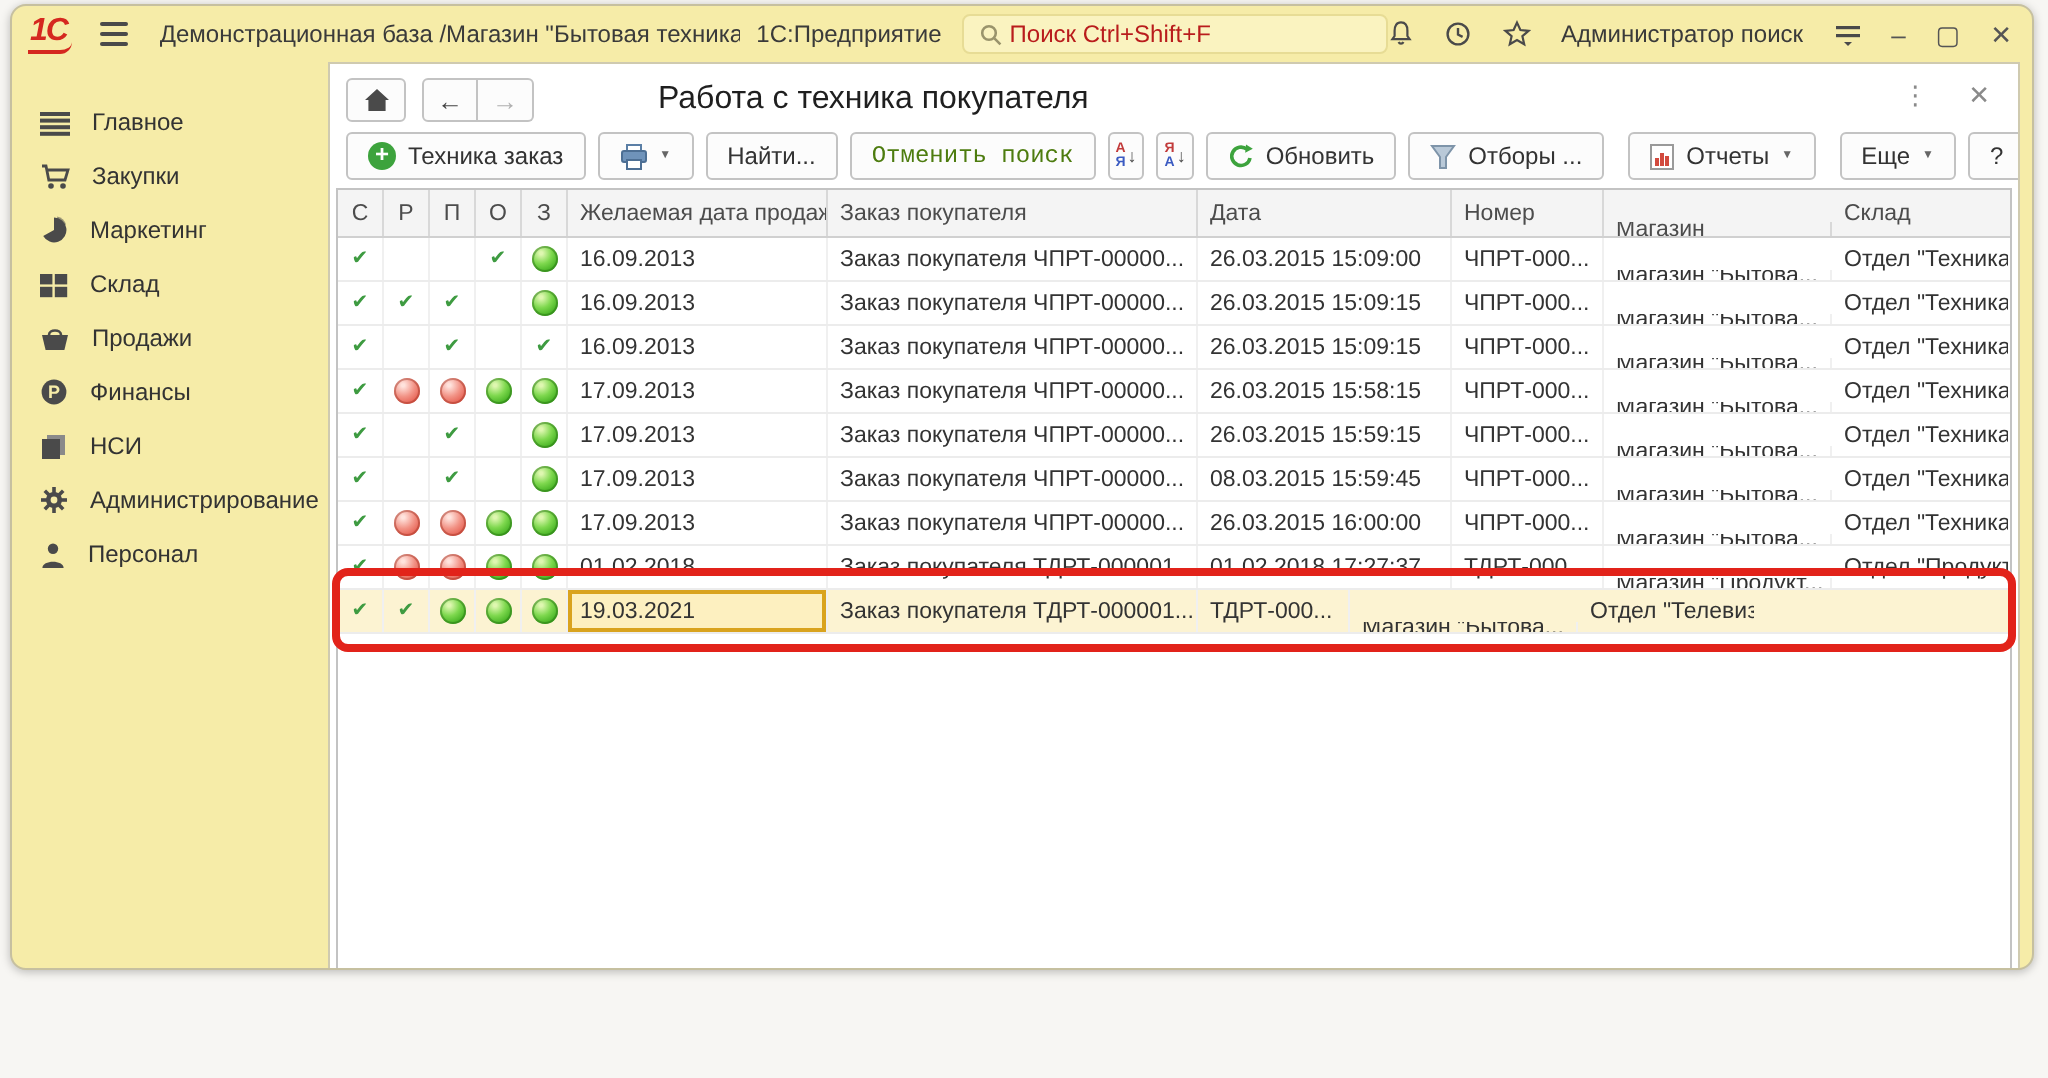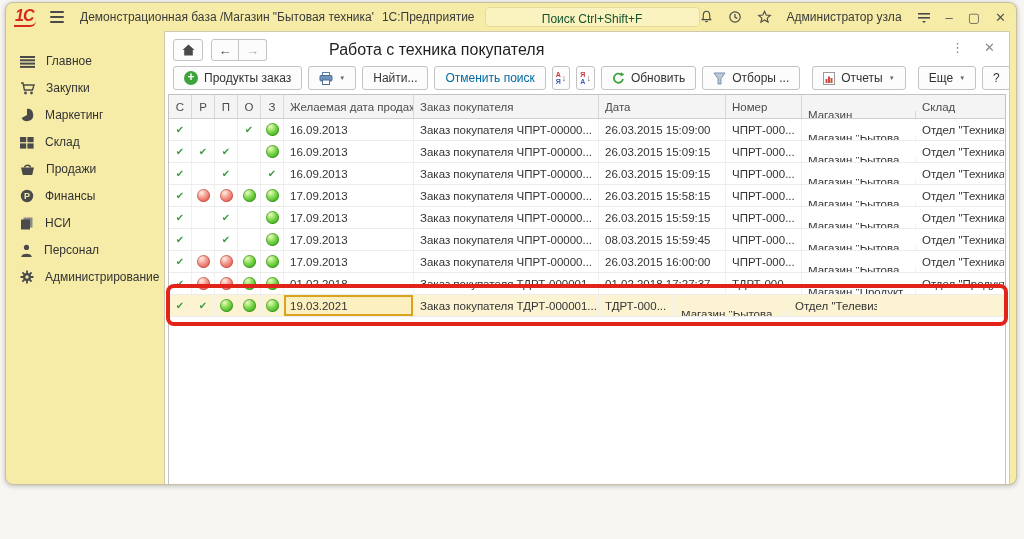--- a/index.html
+++ b/index.html
@@ -16,21 +16,21 @@
   .logo{color:#d5281f;font-weight:bold;font-style:italic;font-size:16px;
     letter-spacing:-1px;margin-right:14px;border-bottom:2px solid #d5281f;
     border-radius:0 0 6px 0;padding:0 3px 0 1px;}
   .hamburger{width:16px;height:12px;display:flex;flex-direction:column;
     justify-content:space-between;margin-right:16px;cursor:pointer;}
   .hamburger i{height:2px;background:#4a4a4a;border-radius:1px;}
   .tb-title{white-space:nowrap;overflow:hidden;}
   .tb-app{margin:0 10px 0 8px;white-space:nowrap;}
   .searchbox{display:flex;align-items:center;gap:4px;width:250px;height:20px;
     background:#faf3c0;border:1px solid #e7dc95;border-radius:4px;
-    padding:0 8px;color:#14532d;font-size:12px;flex-direction:column;}
+    padding:0 8px;color:#b91c1c;font-size:12px;}
   .tb-right{margin-left:auto;display:flex;align-items:center;gap:15px;}
   .tb-ic{color:#4a4a4a;font-size:14px;line-height:1;cursor:pointer;display:flex;align-items:center;}
   .tb-user{font-size:12px;color:#3a3a3a;white-space:nowrap;}
   .winbtn{color:#555;font-size:13px;cursor:pointer;line-height:1;}
 
   
   .wbody{display:flex;height:503px;}
   .sidebar{width:158px;flex:none;padding-top:10px;}
   .side-item{display:flex;align-items:flex-end;gap:11px;height:27px;
     padding-left:14px;font-size:12px;color:#333;cursor:pointer;}
@@ -50,21 +50,21 @@
   .panel-ctl{position:absolute;top:8px;right:14px;display:flex;gap:20px;
     color:#8a8a8a;font-size:13px;}
   .panel-ctl span{cursor:pointer;}
 
   
   .toolbar{position:absolute;left:8px;top:34px;right:8px;display:flex;
     align-items:center;gap:6px;}
   .btn{height:24px;background:#fcfcfc;border:1px solid #c3c3c3;border-radius:3px;
     font-size:12px;color:#333;display:flex;align-items:center;gap:6px;
     padding:0 10px;cursor:pointer;white-space:nowrap;}
-  .btn.disabled{color:#0369a1;cursor:default;}
+  .btn.disabled{color:#4d7c0f;cursor:default;font-family:Liberation Mono, monospace;}
   .btn .caret{font-size:6px;color:#666;}
   .plus-ic{width:14px;height:14px;border-radius:50%;background:#3da33d;color:#fff;
     font-size:12px;line-height:13px;text-align:center;font-weight:bold;flex:none;}
   .sortbtn{width:26px;padding:0 3px;display:flex;gap:1px;}
   .sort-letters{display:flex;flex-direction:column;font-size:7px;line-height:7px;font-weight:bold;}
   .sort-arrow{font-size:9px;color:#555;}
   .gap18{width:8px;}
   .spacer{flex:1;}
 
   
@@ -144,21 +144,21 @@
         <svg width="14" height="14" viewBox="0 0 14 14">
           <circle cx="7" cy="7" r="5.2" fill="none" stroke="#4a4a4a" stroke-width="1.2"></circle>
           <polyline points="7,4 7,7.3 9.3,8.4" fill="none" stroke="#4a4a4a" stroke-width="1.2"></polyline>
         </svg>
       </span>
       <span class="tb-ic">
         <svg width="15" height="14" viewBox="0 0 15 14">
           <path d="M7.5 1.3 L9.2 5 L13.3 5.4 L10.2 8.1 L11.1 12.1 L7.5 10 L3.9 12.1 L4.8 8.1 L1.7 5.4 L5.8 5 Z" fill="none" stroke="#4a4a4a" stroke-width="1.1"></path>
         </svg>
       </span>
-      <span class="tb-user">Администратор узла</span>
+      <span class="tb-user">Администратор поиск</span>
       <span class="tb-ic">
         <svg width="14" height="12" viewBox="0 0 14 12">
           <rect x="1" y="2" width="12" height="1.6" fill="#4a4a4a"></rect>
           <rect x="1" y="6" width="12" height="1.6" fill="#4a4a4a"></rect>
           <path d="M5 10 L9 10 L7 12 Z" fill="#4a4a4a"></path>
         </svg>
       </span>
       <span class="winbtn">–</span>
       <span class="winbtn">▢</span>
       <span class="winbtn">✕</span>
@@ -214,41 +214,41 @@
           <text x="7" y="10.2" font-size="9" font-weight="bold" fill="#f6eca8" text-anchor="middle" font-family="Liberation Sans, sans-serif">Р</text>
         </svg>
         <span>Финансы</span>
       </div>
       <div class="side-item">
         <svg width="14" height="13" viewBox="0 0 14 13">
           <rect x="3.5" y="0.5" width="9" height="10" fill="#8a8a8a"></rect>
           <rect x="1" y="2.5" width="9" height="10" fill="#4a4a4a"></rect>
         </svg>
         <span>НСИ</span>
-      </div>
-      <div class="side-item">
-        <svg width="13" height="13" viewBox="0 0 13 13">
-          <circle cx="6.5" cy="3.4" r="2.6" fill="#4a4a4a"></circle>
-          <path d="M1.2 13 C1.2 8.8 11.8 8.8 11.8 13 Z" fill="#4a4a4a"></path>
-        </svg>
-        <span>Персонал</span>
       </div>
       <div class="side-item">
         <svg width="14" height="14" viewBox="0 0 14 14">
           <g stroke="#4a4a4a" stroke-width="1.8">
             <line x1="7" y1="0.5" x2="7" y2="13.5"></line>
               <line x1="0.5" y1="7" x2="13.5" y2="7"></line>
             <line x1="2.4" y1="2.4" x2="11.6" y2="11.6"></line>
               <line x1="11.6" y1="2.4" x2="2.4" y2="11.6"></line>
           </g>
           <circle cx="7" cy="7" r="4" fill="#4a4a4a"></circle>
             <circle cx="7" cy="7" r="1.7" fill="#f6eca8"></circle>
         </svg>
         <span>Администрирование</span>
       </div>
+      <div class="side-item">
+        <svg width="13" height="13" viewBox="0 0 13 13">
+          <circle cx="6.5" cy="3.4" r="2.6" fill="#4a4a4a"></circle>
+          <path d="M1.2 13 C1.2 8.8 11.8 8.8 11.8 13 Z" fill="#4a4a4a"></path>
+        </svg>
+        <span>Персонал</span>
+      </div>
     </div>
 
     <div class="main">
 
       <div class="navrow">
         <span class="navbtn nav-home">
           <svg width="13" height="12" viewBox="0 0 13 12">
             <path d="M6.5 0.5 L12.5 6 L10.8 6 L10.8 11.5 L2.2 11.5 L2.2 6 L0.5 6 Z" fill="#4a4a4a"></path>
           </svg>
         </span>
@@ -257,21 +257,21 @@
         <span class="page-title">Работа с техника покупателя</span>
       </div>
       <div class="panel-ctl">
         <span>⋮</span>
         <span>✕</span>
       </div>
 
       <div class="toolbar">
         <span class="btn">
           <span class="plus-ic">+</span>
-          <span>Продукты заказ</span>
+          <span>Техника заказ</span>
         </span>
         <span class="btn">
           <svg width="14" height="13" viewBox="0 0 14 13">
             <rect x="3.5" y="0.5" width="7" height="3" fill="#fff" stroke="#5b7fa6" stroke-width="1"></rect>
             <rect x="1" y="3.5" width="12" height="5.5" rx="1" fill="#6f93ba" stroke="#4d6f94" stroke-width="1"></rect>
             <rect x="3.5" y="8" width="7" height="4.5" fill="#fff" stroke="#4d6f94" stroke-width="1"></rect>
           </svg>
           <span class="caret">▼</span>
         </span>
         <span class="btn">

